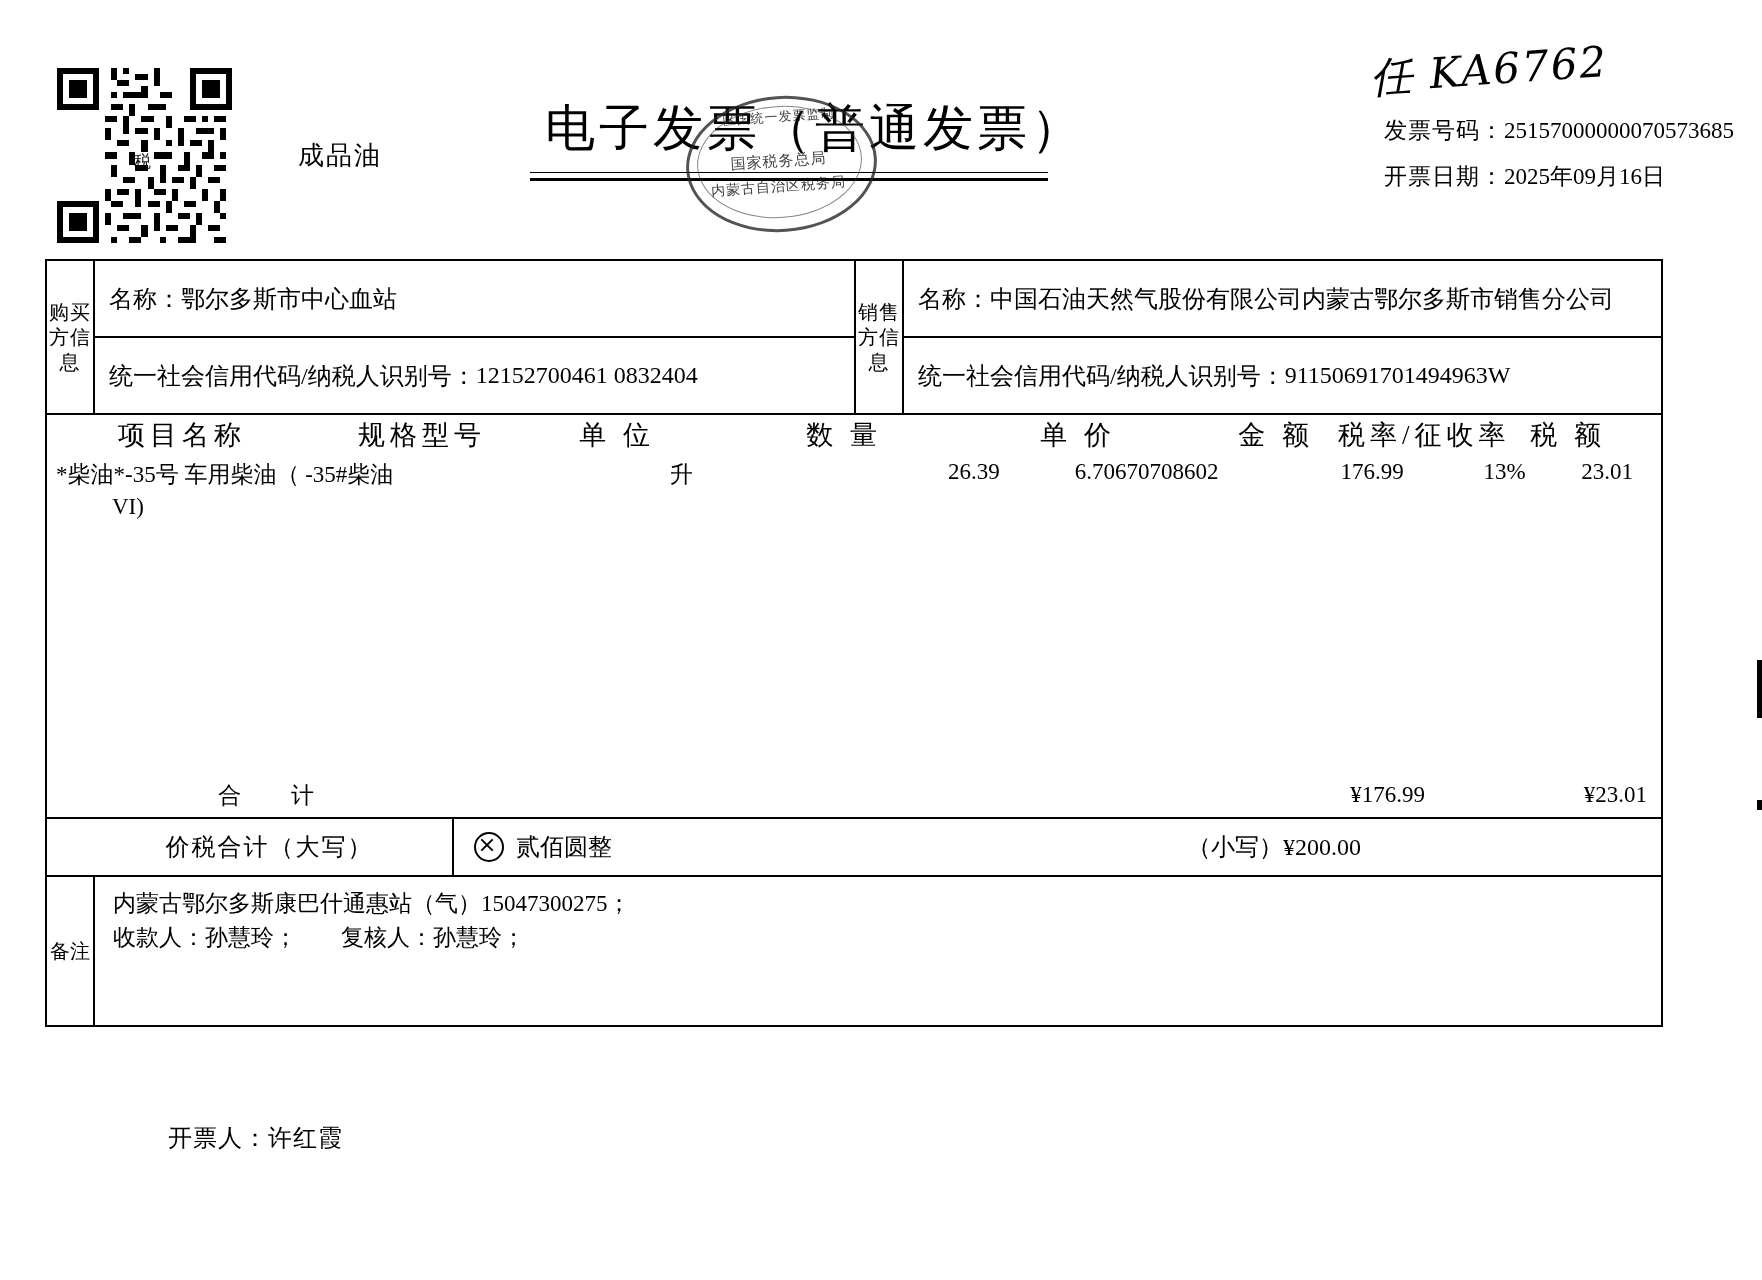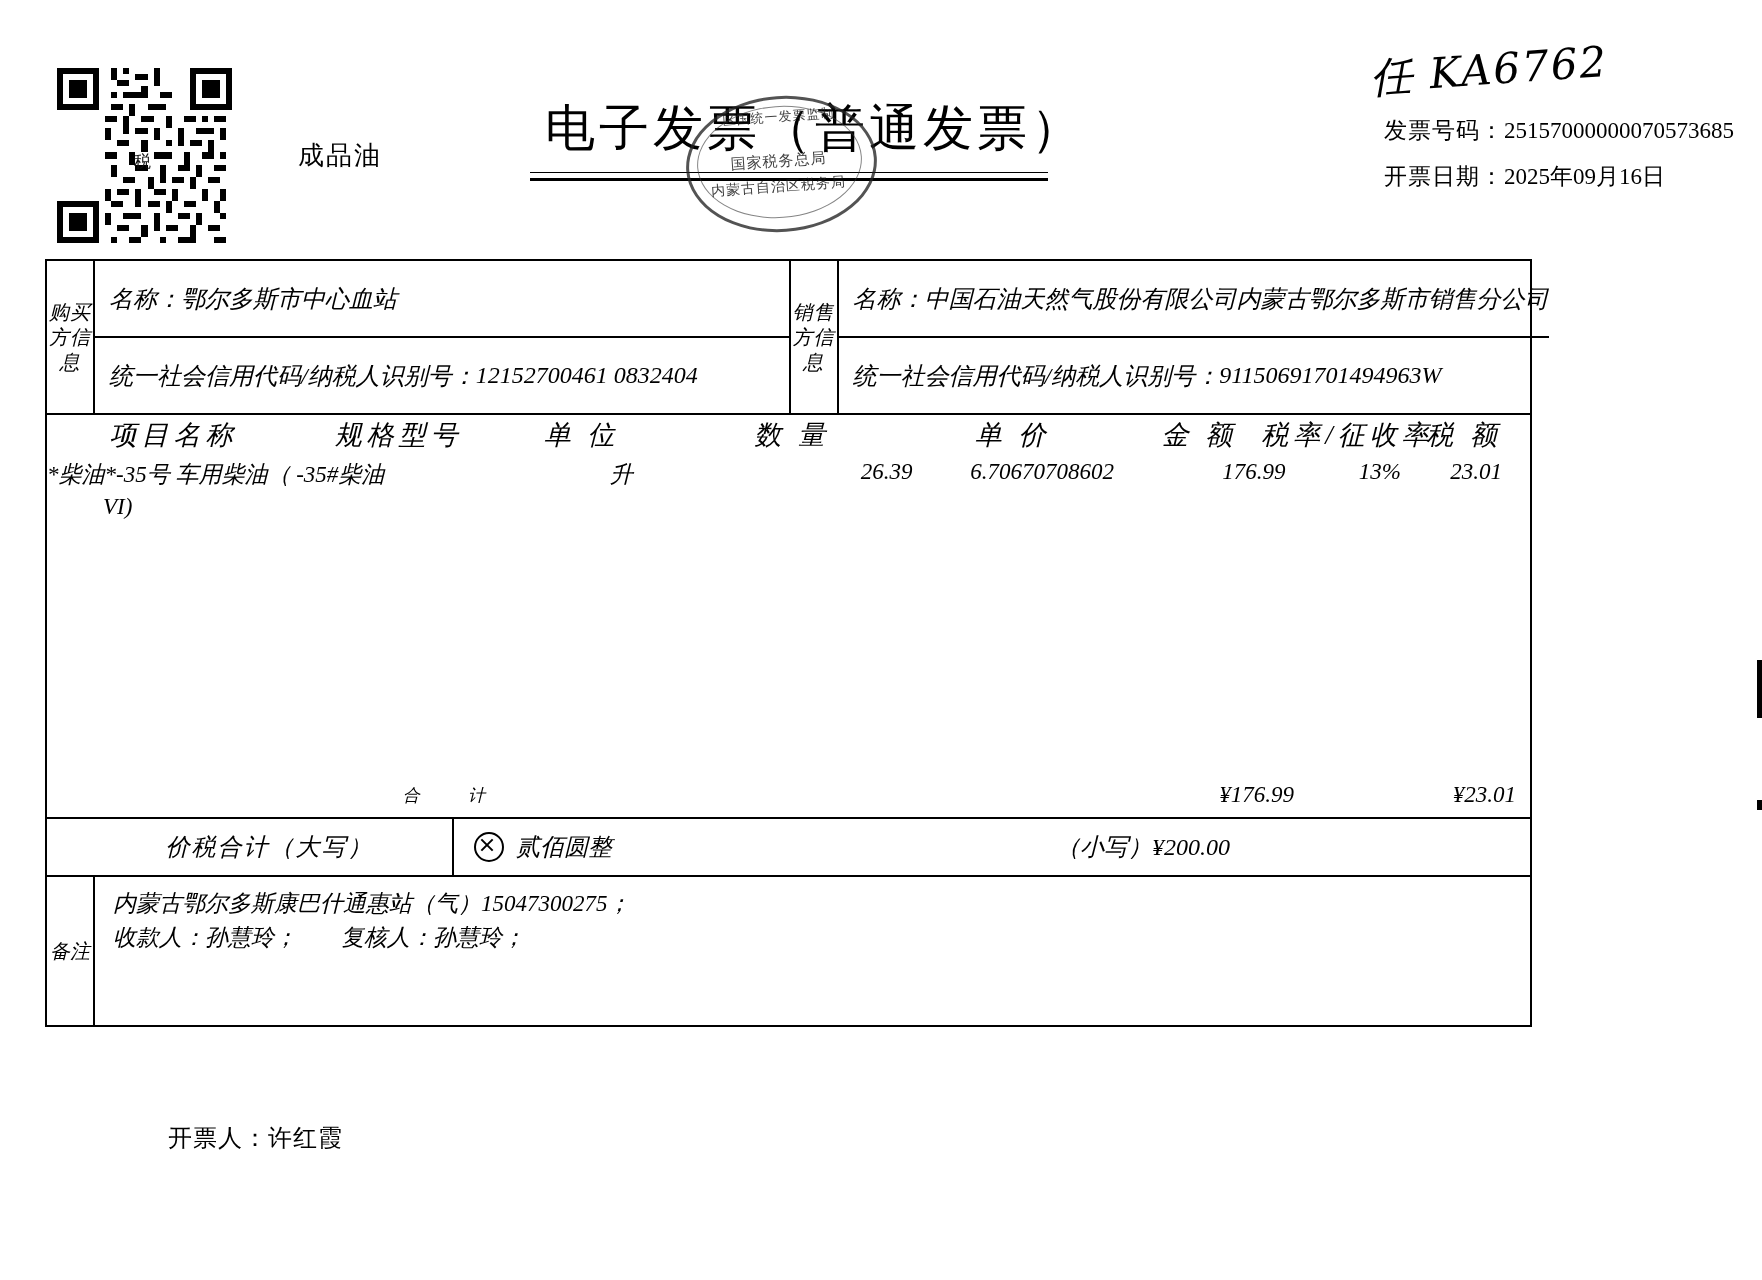--- a/index.html
+++ b/index.html
@@ -132,24 +132,23 @@
     white-space: nowrap;
   }
   .meta-row { display: block; }
   .meta-label { letter-spacing: 1px; }
 
   
   .tbl {
     position: absolute;
     left: 45px;
     top: 259px;
-    width: 1487px;
+    width: 1618px;
     border: 2px solid #000;
     box-sizing: border-box;
-    font-style: italic;
   }
   .vline { border-left: 2px solid #000; }
 
   .party {
     display: flex;
     height: 152px;
   }
   .party-side {
     width: 50%;
     display: flex;
@@ -204,20 +203,21 @@
   .c-qty   { width: 175px; text-align: right; padding-right: 14px; }
   .c-price { width: 220px; text-align: right; padding-right: 18px; }
   .c-amt   { width: 180px; text-align: right; padding-right: 24px; }
   .c-rate  { width: 165px; text-align: center; }
   .c-tax   { flex: 1;     text-align: center; padding-right: 28px; }
 
   .items-body {
     position: relative;
     height: 318px;
     font-size: 23px;
+    margin-left: 9px;
   }
   .c-rate.val { letter-spacing: 0; }
   .item-name-wrap { width: 660px; }
   .item-name-line2 {
     padding-left: 56px;
     margin-top: 4px;
   }
   .item-cols-abs {
     position: absolute;
     left: 0; top: 4px;
@@ -226,23 +226,23 @@
   }
 
   .totals-row {
     display: flex;
     align-items: center;
     height: 44px;
     font-size: 23px;
   }
   .totals-label {
     width: 460px;
-    text-align: right;
+    text-align: center;
     letter-spacing: 22px;
-    font-size: 17px;
+    font-size: 23px;
   }
   .totals-spacer { flex: 1; }
   .totals-amt {
     width: 200px;
     text-align: right;
     padding-right: 22px;
   }
   .totals-tax {
     width: 200px;
     text-align: right;

